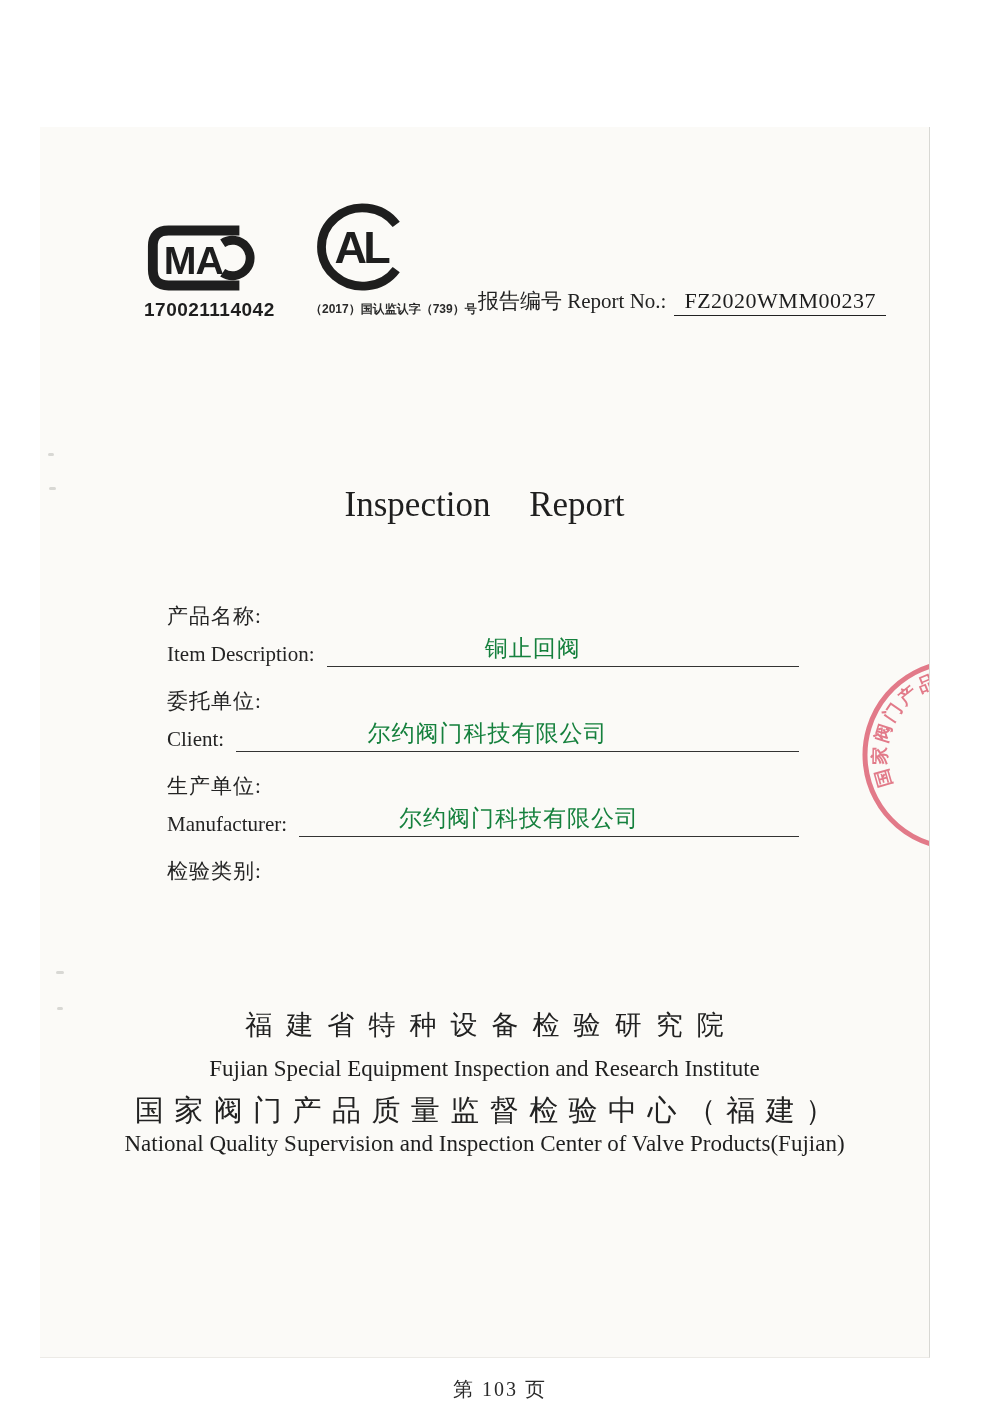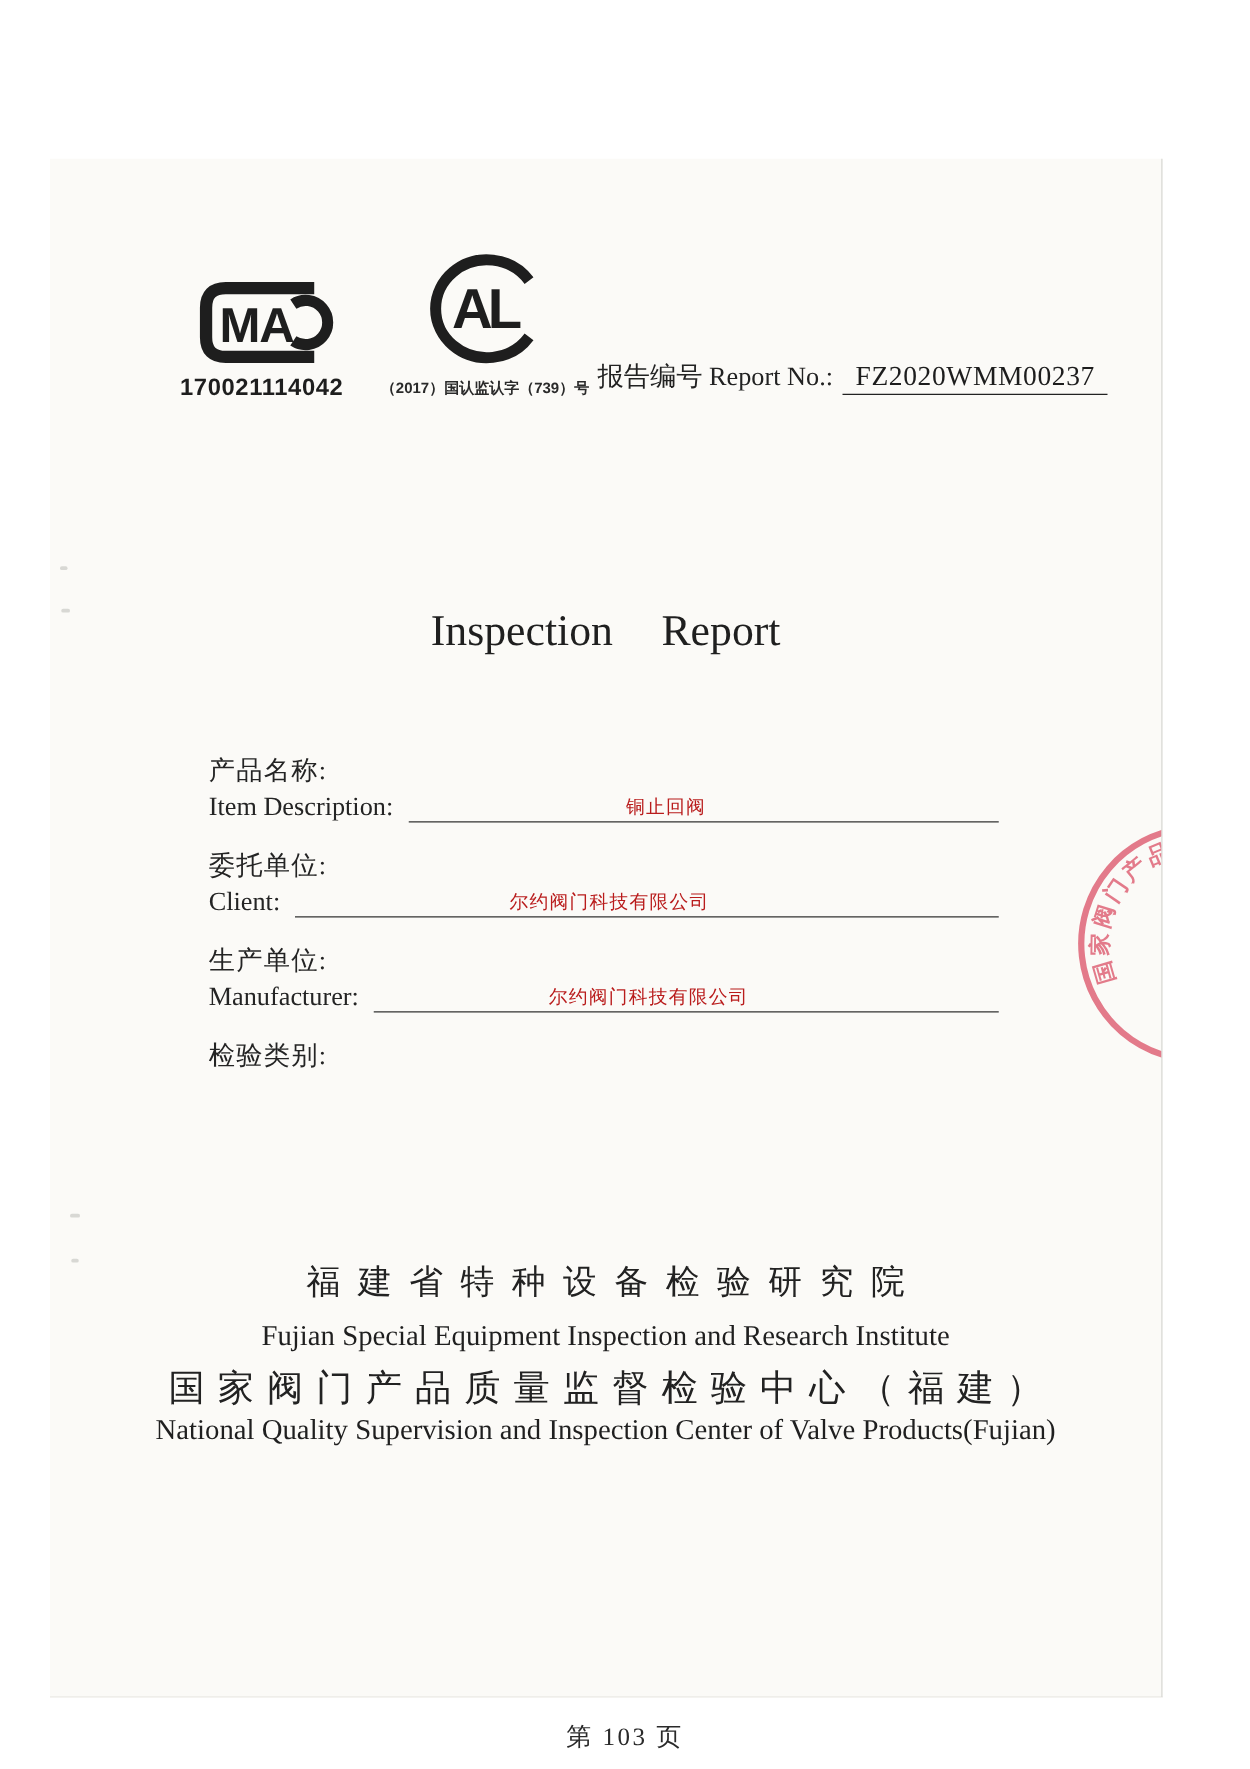--- a/index.html
+++ b/index.html
@@ -10,26 +10,26 @@
     color:#262626; overflow:hidden;
   }
   .scan-page {
     position:absolute; left:40px; top:127px; width:890px; height:1231px;
     background:#fbfaf7;
     border-right:1px solid #d8d8d4;
     border-bottom:1px solid #eceae6;
     overflow:hidden;
   }
   
-  .cma-block { position:absolute; left:104px; top:96px; width:130px; text-align:right; }
+  .cma-block { position:absolute; left:104px; top:96px; width:130px; text-align:left; }
   .cma-number {
     font-family:"Liberation Sans","DejaVu Sans",sans-serif;
     font-weight:bold; font-size:19px; letter-spacing:0.5px; color:#1e1e1e; margin-top:2px;
   }
-  .cal-block { position:absolute; left:253px; top:74px; width:190px; text-align:center; }
+  .cal-block { position:absolute; left:270px; top:74px; width:190px; text-align:left; }
   .cal-cert {
     font-family:"Liberation Sans","DejaVu Sans",sans-serif;
     font-weight:bold; font-size:12px; color:#2a2a2a; margin-top:4px; white-space:nowrap;
   }
   .report-line {
     position:absolute; top:160px; left:438px; font-size:21px; color:#222; white-space:nowrap;
   }
   .report-value {
     display:inline-block; border-bottom:1.5px solid #222; padding:0 10px 1px;
     margin-left:8px; font-size:22px; letter-spacing:0.5px; color:#1d1d1d;
@@ -47,21 +47,21 @@
   
   .fields { position:absolute; left:127px; top:475px; width:632px; }
   .field-row { margin-bottom:20px; }
   .field-zh { font-size:21px; letter-spacing:1px; color:#242424; margin-bottom:3px; }
   .field-line { display:flex; align-items:flex-end; }
   .field-en { font-size:21px; color:#242424; white-space:nowrap; }
   .field-underline {
     flex:1; border-bottom:1.5px solid #333; text-align:center;
     margin-left:12px; padding:0 60px 2px 0;
   }
-  .field-value { font-size:15px; letter-spacing:1px; color:#b91c1c; }
+  .field-value { font-size:23px; letter-spacing:1px; color:#15803d; }
   
   .institution { position:absolute; top:880px; left:0; width:100%; text-align:center; }
   .inst-zh-1 { font-size:27px; color:#222; letter-spacing:0.52em; text-indent:0.52em; }
   .inst-en-1 { font-size:23px; color:#1f1f1f; margin-top:13px; }
   .inst-zh-2 { font-size:29px; color:#222; letter-spacing:0.36em; text-indent:0.36em; margin-top:9px; }
   .inst-en-2 { font-size:23px; color:#1f1f1f; margin-top:0; }
   
   .stamp {
     position:absolute; left:818px; top:528px;
     transform:rotate(-28deg); opacity:0.82;

